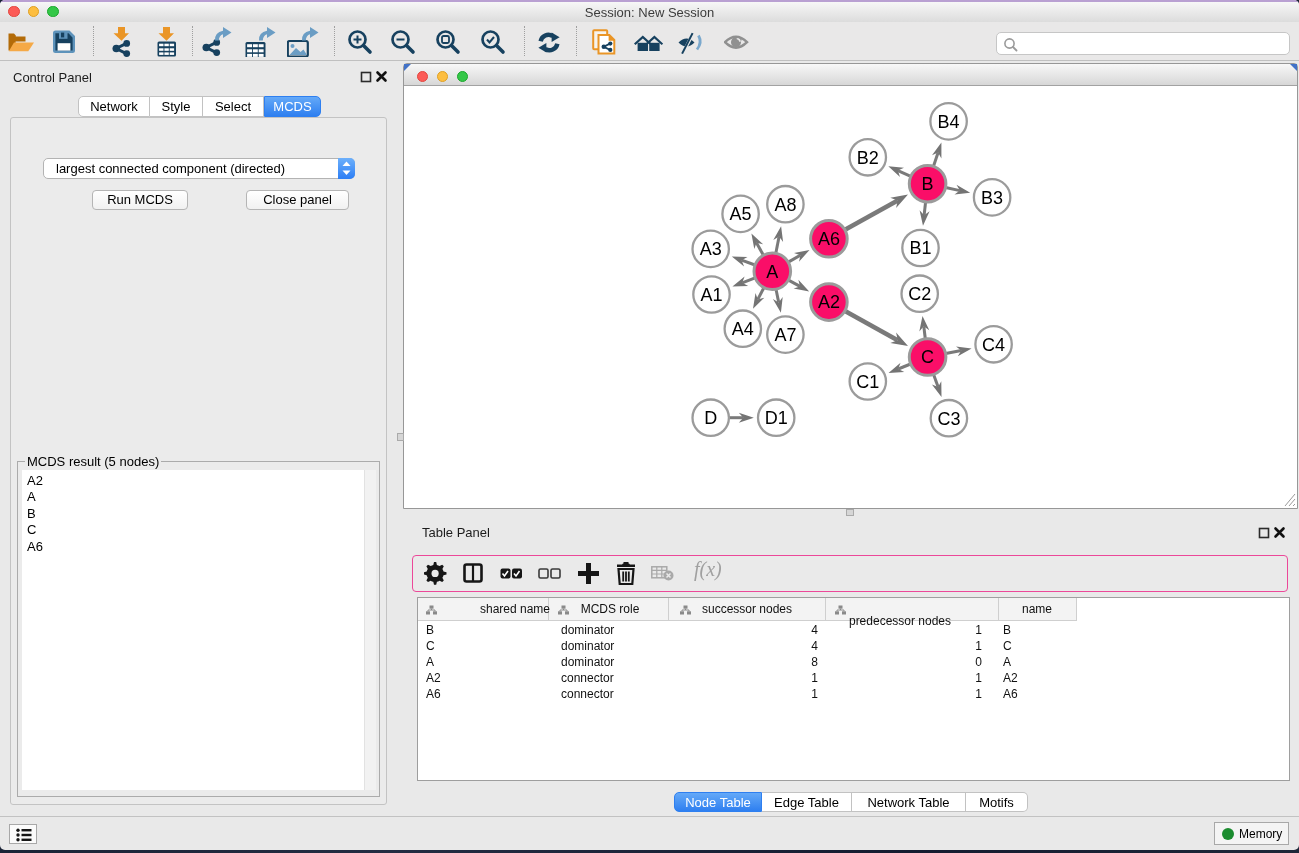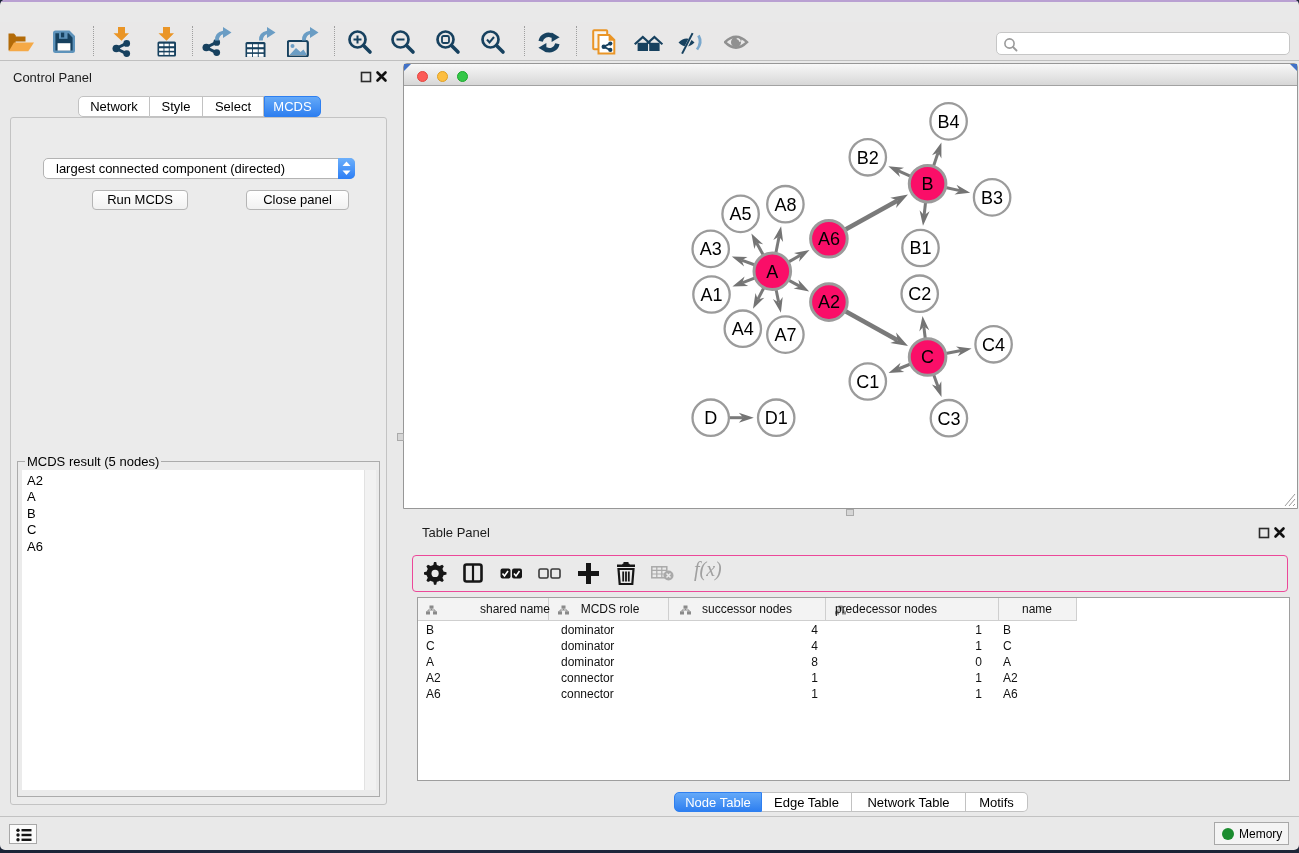--- a/index.html
+++ b/index.html
@@ -44,20 +44,26 @@
 #memory { position:absolute; left:1214px; top:822px; width:75px; height:23px; background:#f4f4f4; border:1px solid #a8a8a8; font-size:12px; color:#000; }
 #listbtn { position:absolute; left:9px; top:824px; width:28px; height:20px; background:#fbfbfb; border:1px solid #a8a8a8; }
 svg { display:block; }
 svg text { font-family:"Liberation Sans",sans-serif; }
 </style>
 </head>
 <body>
 <div id="desk"></div>
 <div id="win">
 <div class="abs" style="left:0;top:0;width:1299px;height:2px;background:#b9a0d2;z-index:50;"></div>
+  <div id="titlebar">
+    <div class="tl" style="left:8px; background:#fc5b57; border:0.5px solid #e2463f;"></div>
+    <div class="tl" style="left:27.5px; background:#fdbe40; border:0.5px solid #dfa023;"></div>
+    <div class="tl" style="left:47px; background:#34c748; border:0.5px solid #1ba72c;"></div>
+    <div id="titletext">Session: New Session</div>
+  </div>
   <div id="toolbar">
     <div class="tsep" style="left:93px;"></div>
     <div class="tsep" style="left:192px;"></div>
     <div class="tsep" style="left:334px;"></div>
     <div class="tsep" style="left:524px;"></div>
     <div class="tsep" style="left:576px;"></div>
     <svg class="abs" style="left:8.0px;top:10.0px" width="26" height="21" viewBox="0 0 26 21">
         <path d="M0.5 1.5 L6 1.5 L7.8 3.4 L7.8 4.4 L17.5 4.4 L17.5 9.6 L7.6 9.6 L7.6 12 L2.8 18.6 L0.5 18.6 Z" fill="#b36b08"></path>
 <path d="M6 10.5 L26 10.5 L20.3 19.3 L0.8 19.3 Z" fill="#f5a947"></path>
       </svg>
@@ -397,21 +403,21 @@
           <g fill="#8a8a8a">
             <rect x="3.5" y="0.5" width="4" height="3.2"></rect>
             <rect x="0" y="6.3" width="4" height="3.2"></rect>
             <rect x="7" y="6.3" width="4" height="3.2"></rect>
             <path d="M5.5 3.7 V5 M2 6.3 V5 H9 V6.3" stroke="#8a8a8a" fill="none" stroke-width="1"></path>
           </g>
         </svg>
       <div class="hcell" style="left:12px; width:120px; text-align:right;">shared name</div>
       <div class="hcell" style="left:132px; width:120px; text-align:center;">MCDS role</div>
       <div class="hcell" style="left:259px; width:140px; text-align:center;">successor nodes</div>
-      <div class="hcell" style="left:388px; width:160px; text-align:center;">predecessor nodes</div>
+      <div class="hcell" style="left:402px; width:160px; text-align:center;margin-top:12px;">predecessor nodes</div>
       <div class="hcell" style="left:580px; width:78px; text-align:center;">name</div>
     </div>
     <div class="trow" style="left:8px; top:24px; width:110px;">B</div>
       <div class="trow" style="left:143px; top:24px; width:100px;">dominator</div>
       <div class="trow" style="left:280px; top:24px; width:120px; text-align:right;">4</div>
       <div class="trow" style="left:440px; top:24px; width:124px; text-align:right;">1</div>
       <div class="trow" style="left:585px; top:24px; width:70px;">B</div>
       <div class="trow" style="left:8px; top:40px; width:110px;">C</div>
       <div class="trow" style="left:143px; top:40px; width:100px;">dominator</div>
       <div class="trow" style="left:280px; top:40px; width:120px; text-align:right;">4</div>

